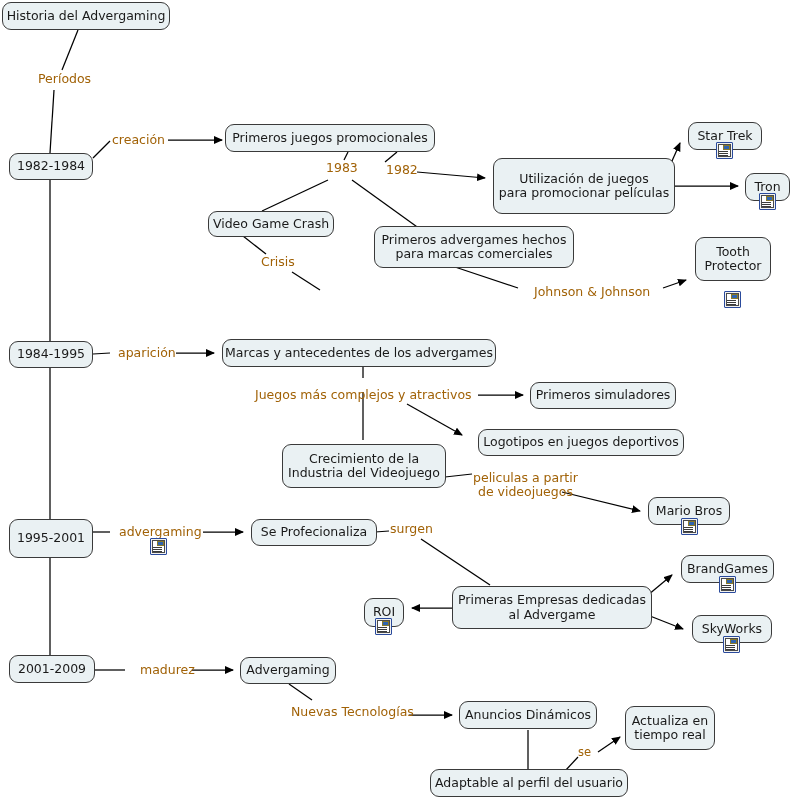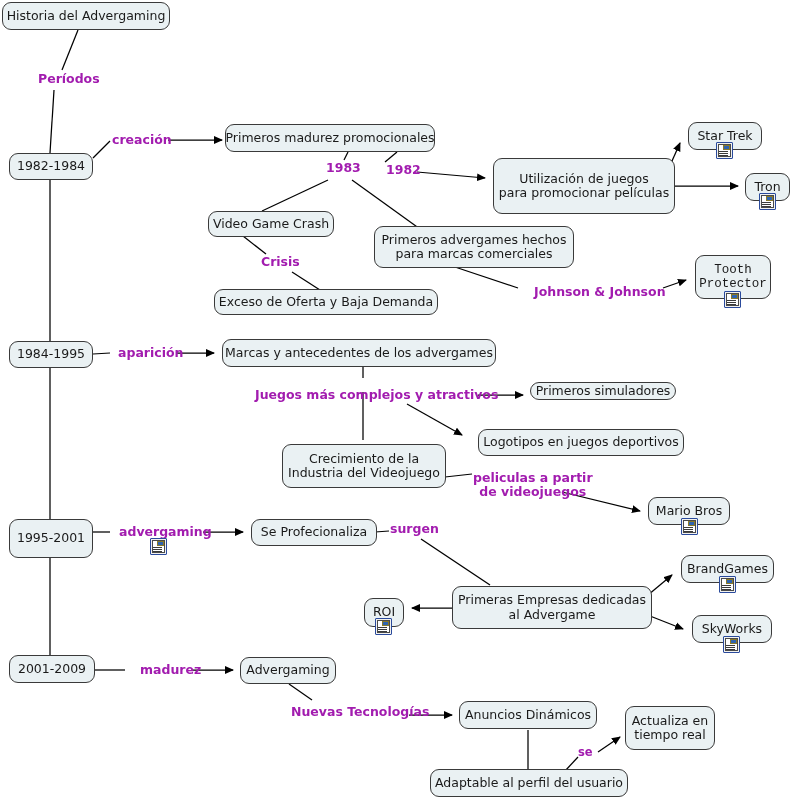--- a/index.html
+++ b/index.html
@@ -37,28 +37,27 @@
     display: flex;
     align-items: center;
     justify-content: center;
     text-align: center;
     padding: 3px 8px;
     white-space: pre;
     z-index: 3;
   }
   .label {
     position: absolute;
-    color: #a21caf;
+    color: #a16207;
     font-size: 12.5px;
     line-height: 14px;
     white-space: pre;
     text-align: center;
     background: transparent;
     z-index: 4;
-    font-weight: bold;
   }
   .docicon {
     position: absolute;
     width: 17px;
     height: 17px;
     z-index: 6;
   }
   .docicon .frame {
     position: absolute;
     left: 0; top: 0;
@@ -167,21 +166,21 @@
     </g>
   </svg>
 
   <div class="node" style="left:2px;top:2px;width:168px;height:28px;">Historia del Advergaming</div>
 
   <div class="node" style="left:9px;top:153px;width:84px;height:27px;">1982-1984</div>
   <div class="node" style="left:9px;top:341px;width:84px;height:27px;">1984-1995</div>
   <div class="node" style="left:9px;top:519px;width:84px;height:39px;">1995-2001</div>
   <div class="node" style="left:9px;top:655px;width:86px;height:28px;">2001-2009</div>
 
-  <div class="node" style="left:225px;top:124px;width:210px;height:28px;">Primeros madurez promocionales</div>
+  <div class="node" style="left:225px;top:124px;width:210px;height:28px;">Primeros juegos promocionales</div>
 
   <div class="node" style="left:493px;top:158px;width:182px;height:56px;">Utilización de juegos
 para promocionar películas</div>
 
   <div class="node" style="left:688px;top:122px;width:74px;height:28px;">Star Trek</div>
   <div class="docicon" style="left:716px;top:142px;">
     <div class="frame"></div>
       <div class="page"></div>
       <div class="thumb"></div>
     <div class="ln" style="top:9px;width:9px;"></div>
@@ -197,36 +196,35 @@
     <div class="ln" style="top:9px;width:9px;"></div>
     <div class="ln" style="top:11px;width:9px;"></div>
     <div class="ln" style="top:13px;width:9px;"></div>
   </div>
 
   <div class="node" style="left:172px;top:211px;width:126px;height:26px;margin-left:36px;">Video Game Crash</div>
 
   <div class="node" style="left:374px;top:226px;width:200px;height:42px;">Primeros advergames hechos
 para marcas comerciales</div>
 
-  <div class="node" style="left:214px;top:289px;width:224px;height:26px;">Exceso de Oferta y Baja Demanda</div>
-
-  <div class="node" style="left:695px;top:255px;width:76px;height:44px;font-family:Liberation Mono, monospace;">Tooth
+
+  <div class="node" style="left:695px;top:237px;width:76px;height:44px;">Tooth
 Protector</div>
   <div class="docicon" style="left:724px;top:291px;">
     <div class="frame"></div>
       <div class="page"></div>
       <div class="thumb"></div>
     <div class="ln" style="top:9px;width:9px;"></div>
     <div class="ln" style="top:11px;width:9px;"></div>
     <div class="ln" style="top:13px;width:9px;"></div>
   </div>
 
   <div class="node" style="left:222px;top:339px;width:274px;height:28px;">Marcas y antecedentes de los advergames</div>
 
-  <div class="node" style="left:530px;top:382px;width:146px;height:18px;">Primeros simuladores</div>
+  <div class="node" style="left:530px;top:382px;width:146px;height:27px;">Primeros simuladores</div>
 
   <div class="node" style="left:478px;top:429px;width:206px;height:27px;">Logotipos en juegos deportivos</div>
 
   <div class="node" style="left:282px;top:444px;width:164px;height:44px;">Crecimiento de la
 Industria del Videojuego</div>
 
   <div class="node" style="left:648px;top:497px;width:82px;height:28px;">Mario Bros</div>
   <div class="docicon" style="left:681px;top:518px;">
     <div class="frame"></div>
       <div class="page"></div>

